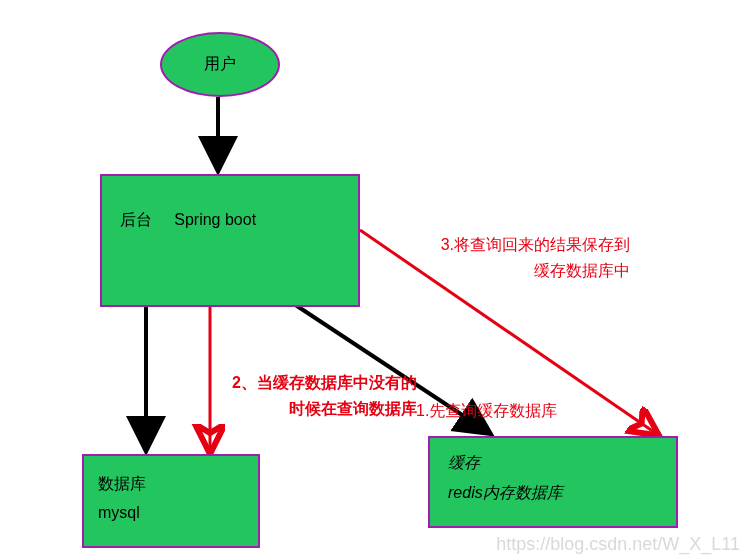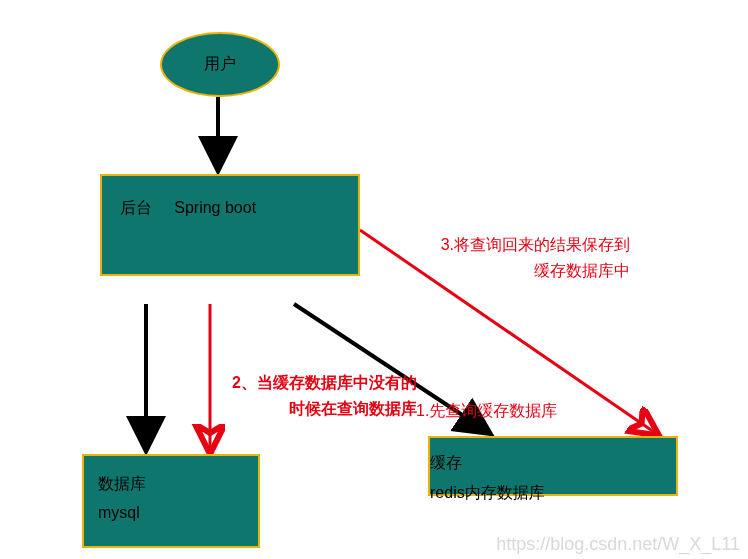--- a/index.html
+++ b/index.html
@@ -17,56 +17,57 @@
     width: 748px;
     height: 559px;
   }
   svg {
     position: absolute;
     left: 0;
     top: 0;
   }
   .node {
     position: absolute;
-    border: 2px solid #eab308;
-    background: #0f766e;
+    border: 2px solid #a21caf;
+    background: #22c55e;
     box-sizing: border-box;
   }
   .user-node {
     left: 160px;
     top: 32px;
     width: 120px;
     height: 65px;
     border-radius: 50%;
     display: flex;
     align-items: center;
     justify-content: center;
   }
   .backend-node {
     left: 100px;
     top: 174px;
     width: 260px;
-    height: 102px;
-    padding: 22px 18px;
+    height: 133px;
+    padding: 34px 18px;
   }
   .db-node {
     left: 82px;
     top: 454px;
     width: 178px;
     height: 94px;
     padding: 14px 14px;
     line-height: 1.8;
   }
   .cache-node {
     left: 428px;
     top: 436px;
     width: 250px;
-    height: 60px;
-    padding: 10px 0;
+    height: 92px;
+    padding: 10px 18px;
     line-height: 1.9;
+    font-style: italic;
   }
   .red-text {
     position: absolute;
     color: #e60012;
     font-size: 16px;
     line-height: 1.6;
     text-align: right;
   }
   .watermark {
     position: absolute;

